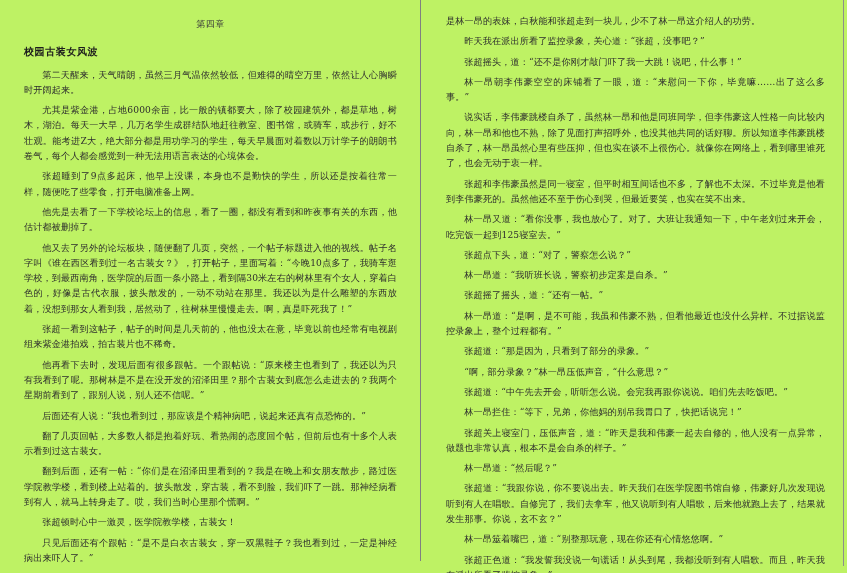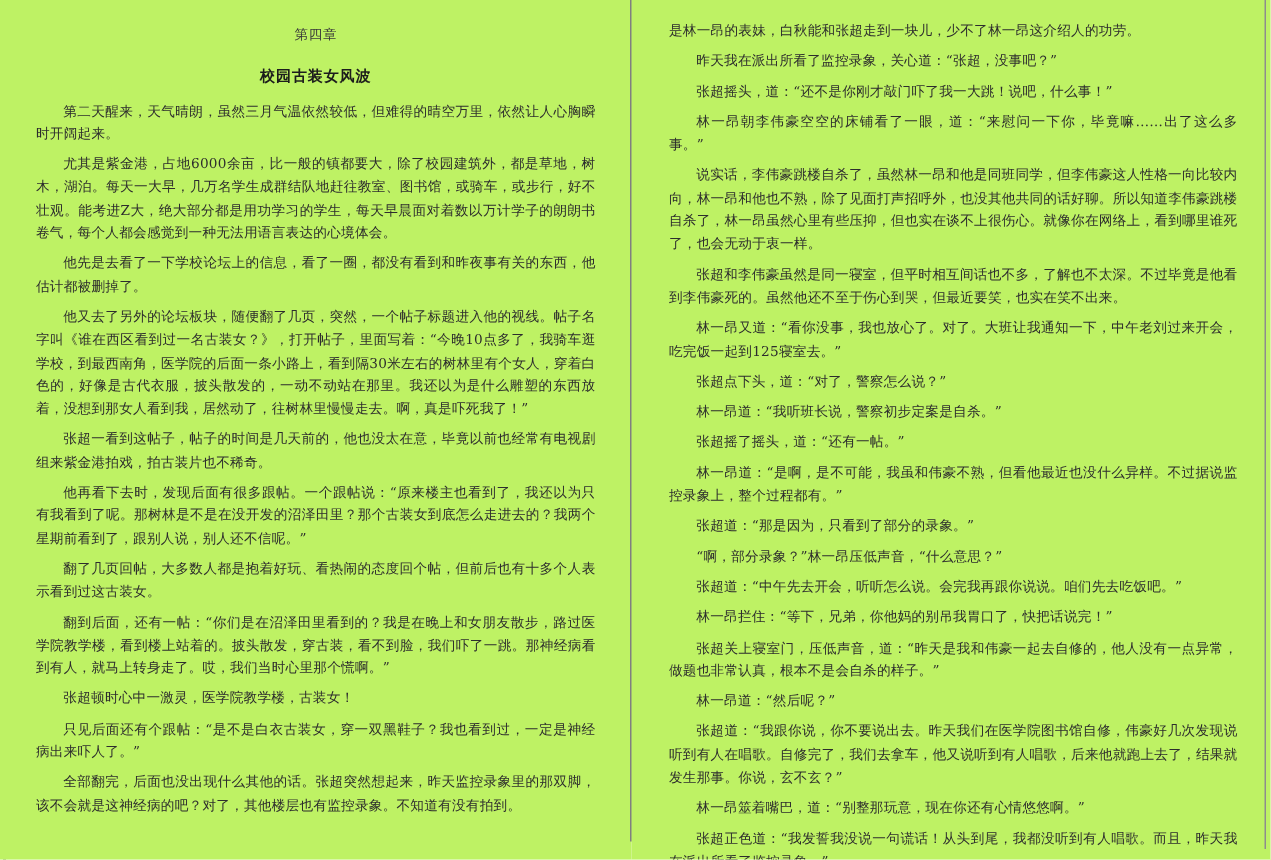--- a/index.html
+++ b/index.html
@@ -69,21 +69,20 @@
 
   .chapter-number {
     text-align: center;
     font-size: 9px;
     color: #3a3a3a;
     letter-spacing: .5px;
     margin: 4px 0 0 0;
     line-height: 1.4;
   }
   .chapter-title {
-    text-align: center;
     font-size: 10px;
     font-weight: bold;
     color: #1c1c1c;
     letter-spacing: .6px;
     margin: 14px 0 9px 0;
     line-height: 1.4;
   }
 
   .body-text p {
     margin: 0 0 5px 0;
@@ -109,24 +108,26 @@
 <div id="reader">
 
   <div class="edge-rule left"></div>
 
   <div class="page page-left">
     <div class="chapter-number">第四章</div>
     <div class="chapter-title">校园古装女风波</div>
     <div class="body-text">
       <p>第二天醒来，天气晴朗，虽然三月气温依然较低，但难得的晴空万里，依然让人心胸瞬时开阔起来。</p>
       <p>尤其是紫金港，占地6000余亩，比一般的镇都要大，除了校园建筑外，都是草地，树木，湖泊。每天一大早，几万名学生成群结队地赶往教室、图书馆，或骑车，或步行，好不壮观。能考进Z大，绝大部分都是用功学习的学生，每天早晨面对着数以万计学子的朗朗书卷气，每个人都会感觉到一种无法用语言表达的心境体会。</p>
+      <p>张超睡到了9点多起床，他早上没课，本身也不是勤快的学生，所以还是按着往常一样，随便吃了些零食，打开电脑准备上网。</p>
       <p>他先是去看了一下学校论坛上的信息，看了一圈，都没有看到和昨夜事有关的东西，他估计都被删掉了。</p>
       <p>他又去了另外的论坛板块，随便翻了几页，突然，一个帖子标题进入他的视线。帖子名字叫《谁在西区看到过一名古装女？》，打开帖子，里面写着：“今晚10点多了，我骑车逛学校，到最西南角，医学院的后面一条小路上，看到隔30米左右的树林里有个女人，穿着白色的，好像是古代衣服，披头散发的，一动不动站在那里。我还以为是什么雕塑的东西放着，没想到那女人看到我，居然动了，往树林里慢慢走去。啊，真是吓死我了！”</p>
       <p>张超一看到这帖子，帖子的时间是几天前的，他也没太在意，毕竟以前也经常有电视剧组来紫金港拍戏，拍古装片也不稀奇。</p>
       <p>他再看下去时，发现后面有很多跟帖。一个跟帖说：“原来楼主也看到了，我还以为只有我看到了呢。那树林是不是在没开发的沼泽田里？那个古装女到底怎么走进去的？我两个星期前看到了，跟别人说，别人还不信呢。”</p>
+      <p>后面还有人说：“我也看到过，那应该是个精神病吧，说起来还真有点恐怖的。”</p>
       <p>翻了几页回帖，大多数人都是抱着好玩、看热闹的态度回个帖，但前后也有十多个人表示看到过这古装女。</p>
       <p>翻到后面，还有一帖：“你们是在沼泽田里看到的？我是在晚上和女朋友散步，路过医学院教学楼，看到楼上站着的。披头散发，穿古装，看不到脸，我们吓了一跳。那神经病看到有人，就马上转身走了。哎，我们当时心里那个慌啊。”</p>
       <p>张超顿时心中一激灵，医学院教学楼，古装女！</p>
       <p>只见后面还有个跟帖：“是不是白衣古装女，穿一双黑鞋子？我也看到过，一定是神经病出来吓人了。”</p>
       <p>全部翻完，后面也没出现什么其他的话。张超突然想起来，昨天监控录象里的那双脚，该不会就是这神经病的吧？对了，其他楼层也有监控录象。不知道有没有拍到。</p>
 
     </div>
   </div>
 
   <div class="gutter-divider"></div>

